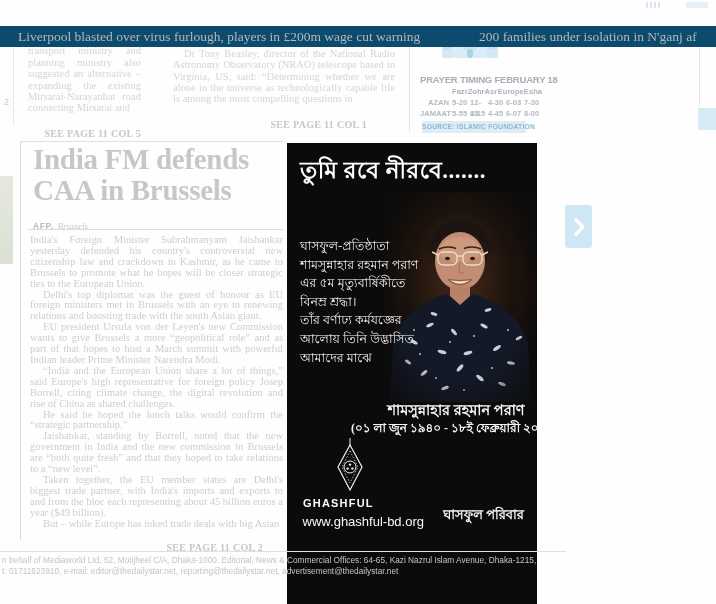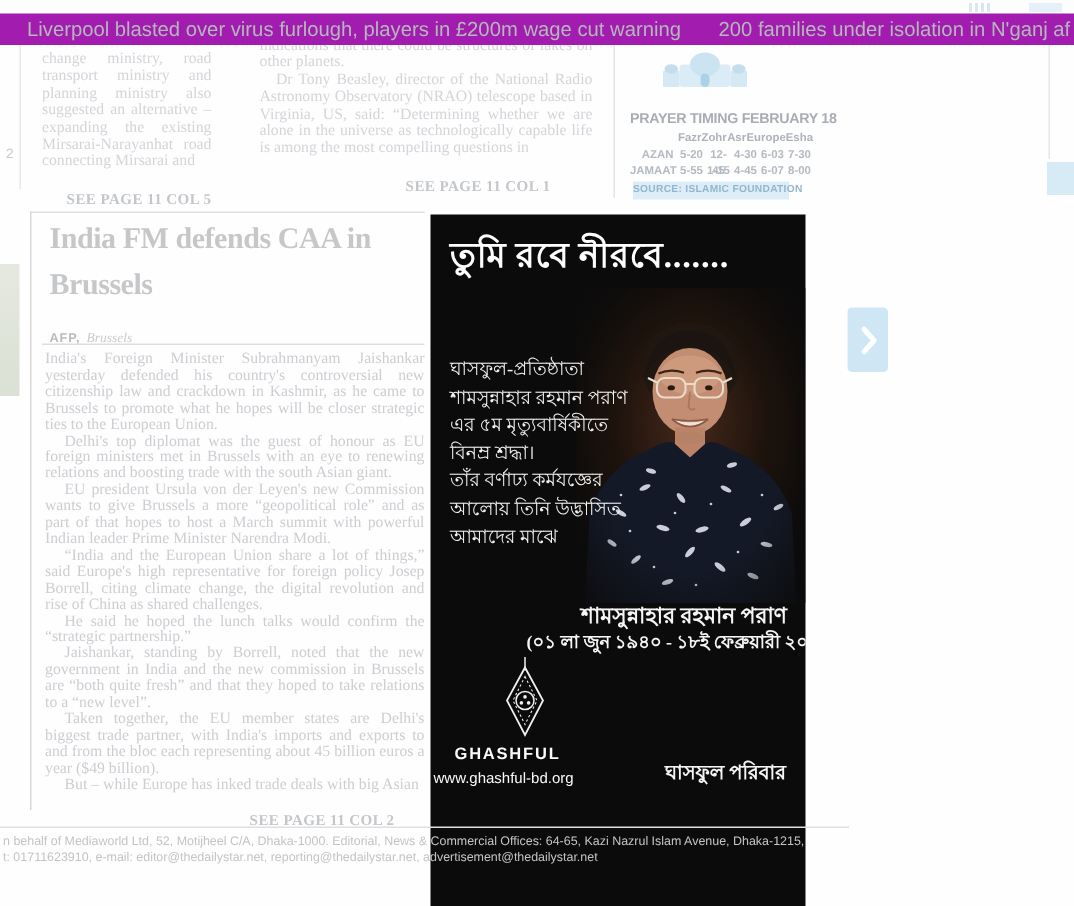--- a/index.html
+++ b/index.html
@@ -3,22 +3,22 @@
 <meta charset="utf-8">
 <style>
   * { margin:0; padding:0; box-sizing:border-box; }
   html,body { background:#fff; }
   #screen {
     position:relative; width:716px; height:604px; background:#fefefe;
     overflow:hidden; font-family:"Liberation Serif", serif;
   }
   
   .ticker {
-    position:absolute; top:9px; left:0; width:716px; height:21px;
-    background:#a21caf; font-family:Liberation Sans, sans-serif;
+    position:absolute; top:26px; left:0; width:716px; height:21px;
+    background:#0c4a6e; font-family:Liberation Serif, serif;
     font-size:13.5px; line-height:21px; color:#b5b8bb; white-space:nowrap;
   }
   .ticker .t-left { position:absolute; left:18px; }
   .ticker .t-right { position:absolute; left:479px; }
   
   .artifact1 { position:absolute; left:646px; top:2px; width:15px; height:6px;
     background:repeating-linear-gradient(90deg,#bcd4e8 0 2px,transparent 2px 4px); opacity:.55; }
   .artifact2 { position:absolute; left:686px; top:2px; width:22px; height:6px;
     background:#cfe3f2; opacity:.55; }
   
@@ -39,30 +39,30 @@
   .blue-patch { position:absolute; left:698px; top:108px; width:18px; height:22px; background:#d7ebf7; }
   
   .prayer { position:absolute; left:420px; top:26px; width:122px;
     font-family:"Liberation Sans",sans-serif; }
   .mosque { position:absolute; left:18px; top:0px; width:64px; height:36px; opacity:.85; }
   .p-title { position:absolute; left:0; top:48px; width:122px; text-align:center;
     font-size:9.5px; font-weight:bold; letter-spacing:-.2px; color:#a8adb4; white-space:nowrap; }
   .ptable { position:absolute; left:0; top:60px; width:122px; font-size:7.6px; color:#b4bac2; }
   .prow { display:flex; height:11px; line-height:11px; }
   .prow .plabel { width:32px; text-align:right; padding-right:3px; font-weight:bold; }
-  .prow .pcell  { flex:1; text-align:center; font-weight:bold; }
+  .prow .pcell  { flex:1; font-weight:bold; }
   .phead { font-weight:bold; color:#adb3bc; }
   .p-source { position:absolute; left:2px; top:95px; width:104px; height:12px;
     background:#dcedf8; color:#93b6cc; font-size:6.8px; font-weight:bold;
     line-height:12px; text-align:center; letter-spacing:.2px; white-space:nowrap; }
   
   .art-topline { position:absolute; left:20px; top:141px; width:263px; height:1px; background:#e0e0e2; }
   .art-leftrule { position:absolute; left:20px; top:141px; width:1px; height:399px; background:#d8d8da; }
   .headline { position:absolute; left:33px; top:144px; width:254px;
-    font-size:20px; line-height:31px; font-weight:bold; color:#c5c7c9; letter-spacing:-.3px; }
+    font-size:29px; line-height:31px; font-weight:bold; color:#c5c7c9; letter-spacing:-.3px; }
   .byline { position:absolute; left:33px; top:215px; width:250px; }
   .byline .agency { font-family:"Liberation Sans",sans-serif; font-size:8.5px; font-weight:bold;
     letter-spacing:.6px; color:#b9bcbf; }
   .byline .place { font-style:italic; font-size:9px; color:#c8cacd; }
   .byline-rule { position:absolute; left:28px; top:229px; width:255px; height:1px; background:#dddde0; }
   .body-col { position:absolute; left:30px; top:235px; width:253px;
     font-size:10.5px; line-height:10.9px; color:#ccced2; text-align:justify; }
   .body-col p + p { text-indent:13px; }
   .art-see { position:absolute; left:30px; top:528px; width:233px; }
   
@@ -74,22 +74,22 @@
   .tribute { position:absolute; left:13px; top:94px; width:120px; z-index:3;
     font-size:12.5px; line-height:18.6px; color:#f2f2f2; }
   .ad-name { position:absolute; left:95px; top:256px; width:148px; text-align:center;
     font-size:14.5px; font-weight:bold; z-index:3; white-space:nowrap; }
   .ad-dates { position:absolute; left:64px; top:276px; width:180px; text-align:center;
     font-size:12px; font-weight:bold; z-index:3; white-space:nowrap; }
   .ad-logo { position:absolute; left:46px; top:295px; width:34px; height:58px; z-index:3; }
   .ad-org { position:absolute; left:16px; top:354px; width:95px; text-align:left;
     font-family:"Liberation Sans",sans-serif; font-size:11px; font-weight:bold;
     letter-spacing:1.2px; color:#fbfbfb; z-index:3; }
-  .ad-web { position:absolute; left:2px; top:371px; width:123px; text-align:left;
-    font-family:"Liberation Sans",sans-serif; font-size:10px; color:#f8f8f8; z-index:3; }
+  .ad-web { position:absolute; left:14px; top:371px; width:123px; text-align:right;
+    font-family:"Liberation Sans",sans-serif; font-size:13px; color:#f8f8f8; z-index:3; }
   .ad-signoff { position:absolute; right:13px; top:362px; font-size:13px; font-weight:bold; z-index:3; }
   
   .next-btn { position:absolute; left:565px; top:205px; width:27px; height:43px;
     background:#cfe6f5; border-radius:3px; cursor:pointer;
     display:flex; align-items:center; justify-content:center; }
   .next-btn svg { width:18px; height:28px; }
   
   .footer-rule { position:absolute; left:0; top:551px; width:566px; height:1px; background:#e0e0e0; }
   .footer { position:absolute; left:2px; top:555px; width:710px;
     font-family:"Liberation Sans",sans-serif; font-size:8.3px; line-height:11px;

